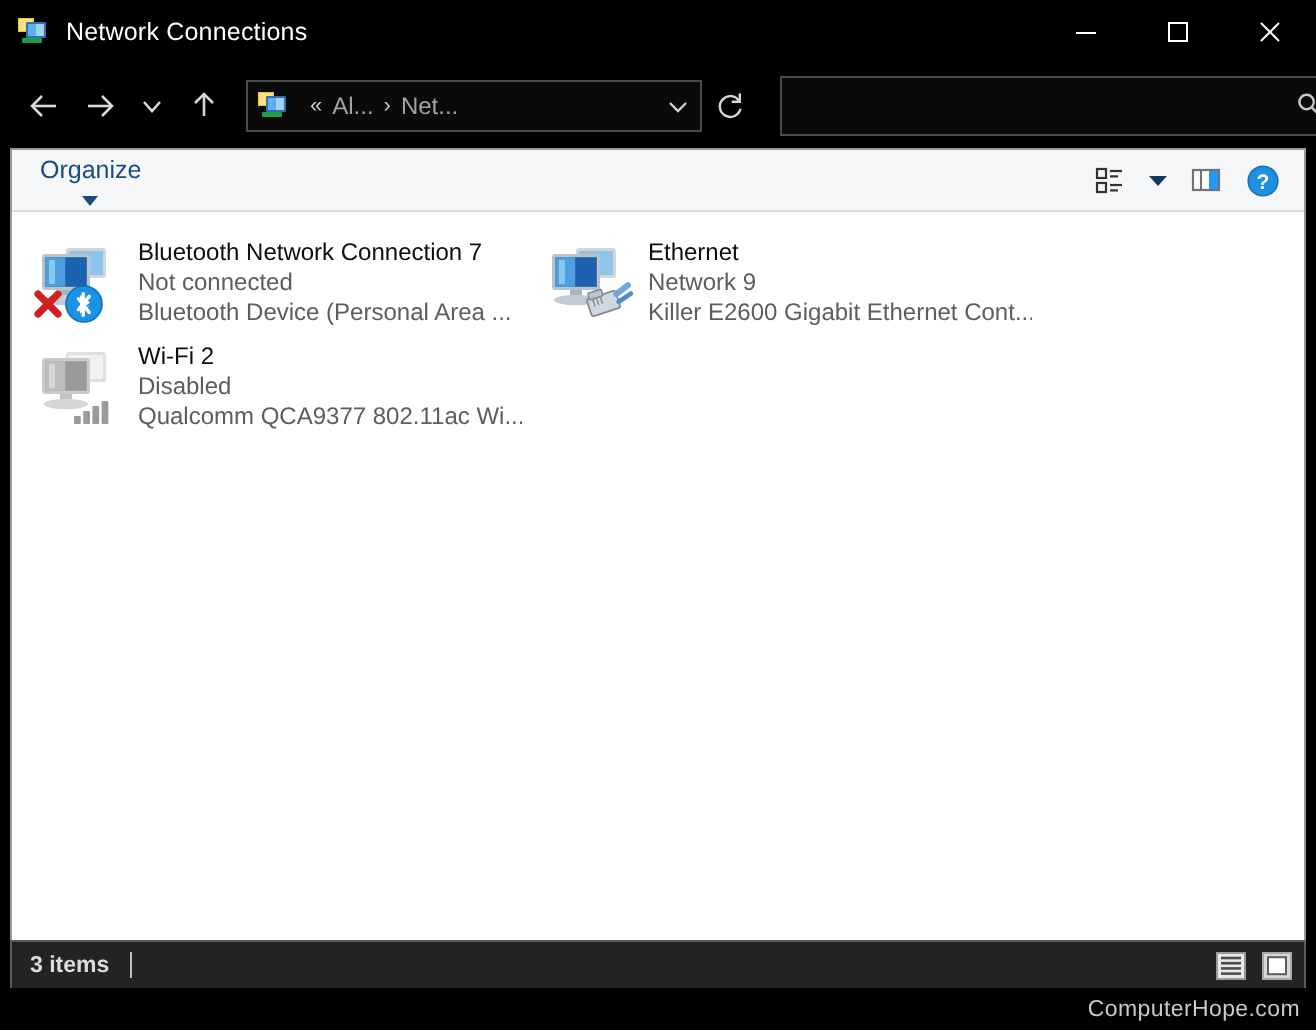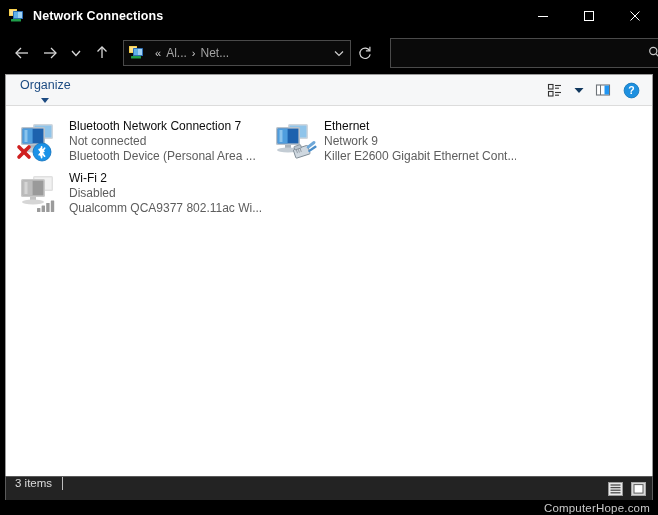--- a/index.html
+++ b/index.html
@@ -26,21 +26,20 @@
   }
 
   
   .titlebar {
     height: 31px;
     background: #000000;
     display: flex;
     align-items: center;
     flex: 0 0 auto;
     position: relative;
-    font-weight: bold;
   }
   .titlebar-icon {
     width: 16px;
     height: 16px;
     margin-left: 9px;
     margin-right: 8px;
     flex: 0 0 auto;
     position: relative;
   }
   .title-text {
@@ -263,22 +262,24 @@
 
   
   .statusbar {
     flex: 0 0 auto;
     height: 24px;
     margin: 0 5px;
     background: #232323;
     border: 1px solid #5a5a5a;
     border-bottom: none;
     display: flex;
+    align-items: center;
     padding: 0 4px 0 9px;
     box-sizing: border-box;
+    font-weight: bold;
   }
   .status-text {
     color: #dcdcdc;
     font-size: 11.5px;
   }
   .status-divider {
     width: 1px;
     height: 13px;
     background: #bdbdbd;
     margin: 0 10px;
@@ -293,21 +294,21 @@
     width: 20px;
     height: 18px;
     display: flex;
     align-items: center;
     justify-content: center;
   }
 
   
   .watermark-bar {
     flex: 0 0 auto;
-    height: 15px;
+    height: 21px;
     background: #000000;
     display: flex;
     align-items: center;
     justify-content: flex-end;
     padding-right: 8px;
     box-sizing: border-box;
   }
   .watermark {
     color: #c9c9c9;
     font-size: 11.5px;

